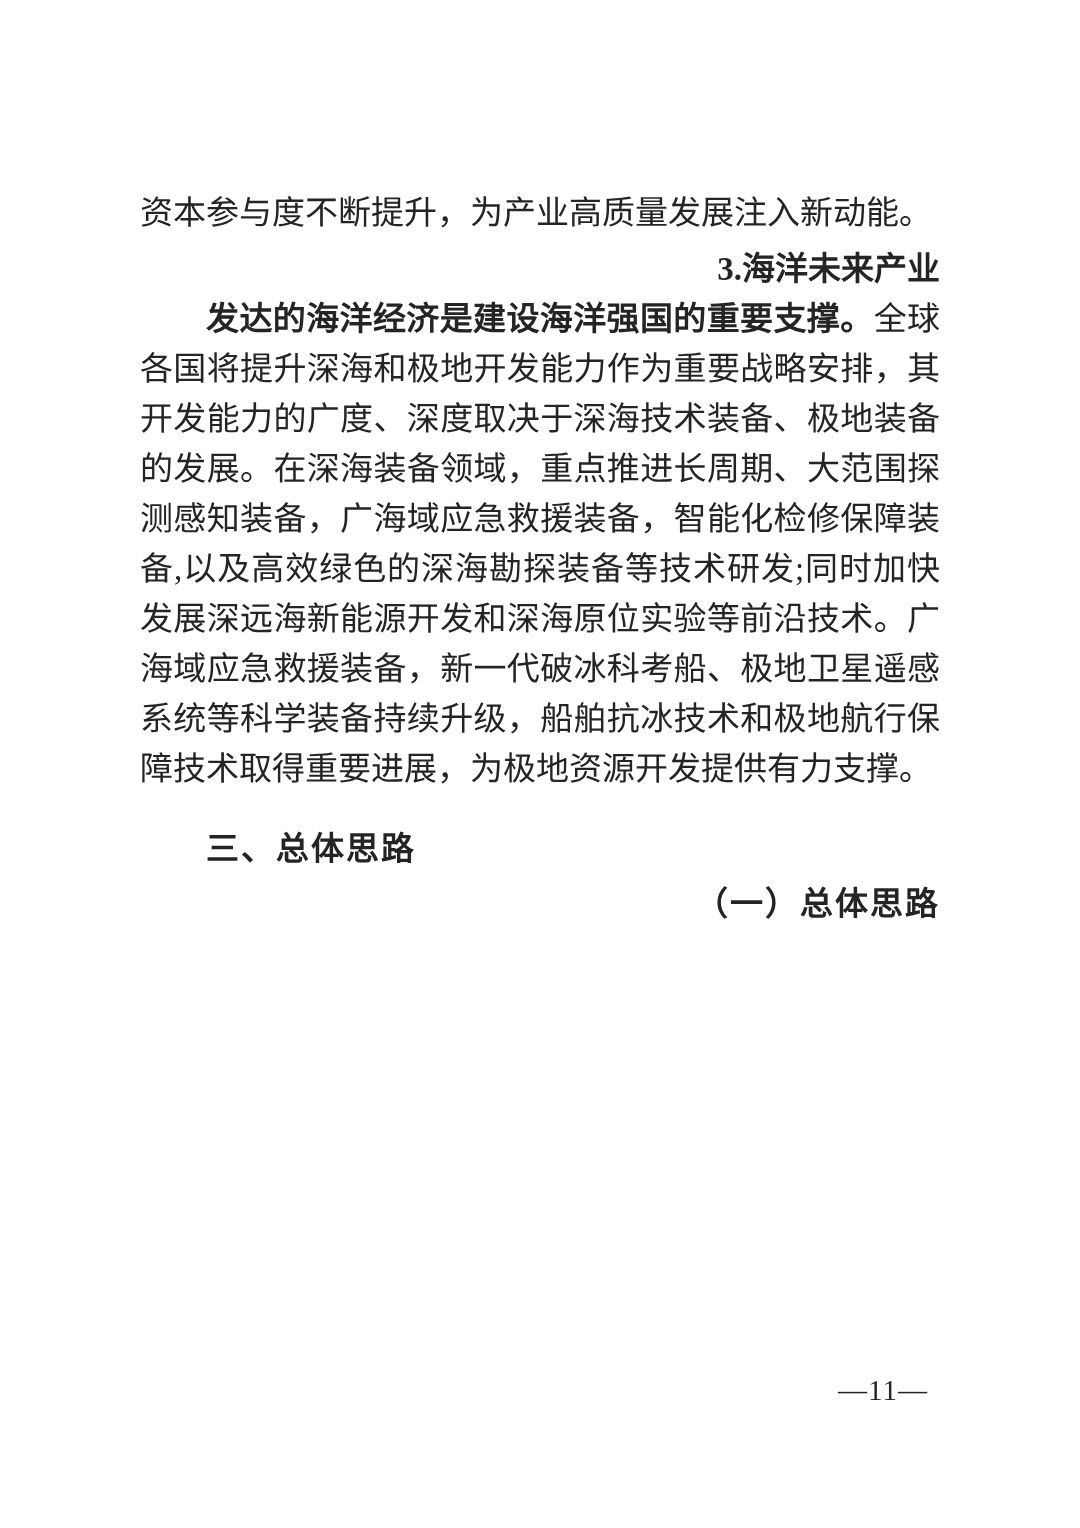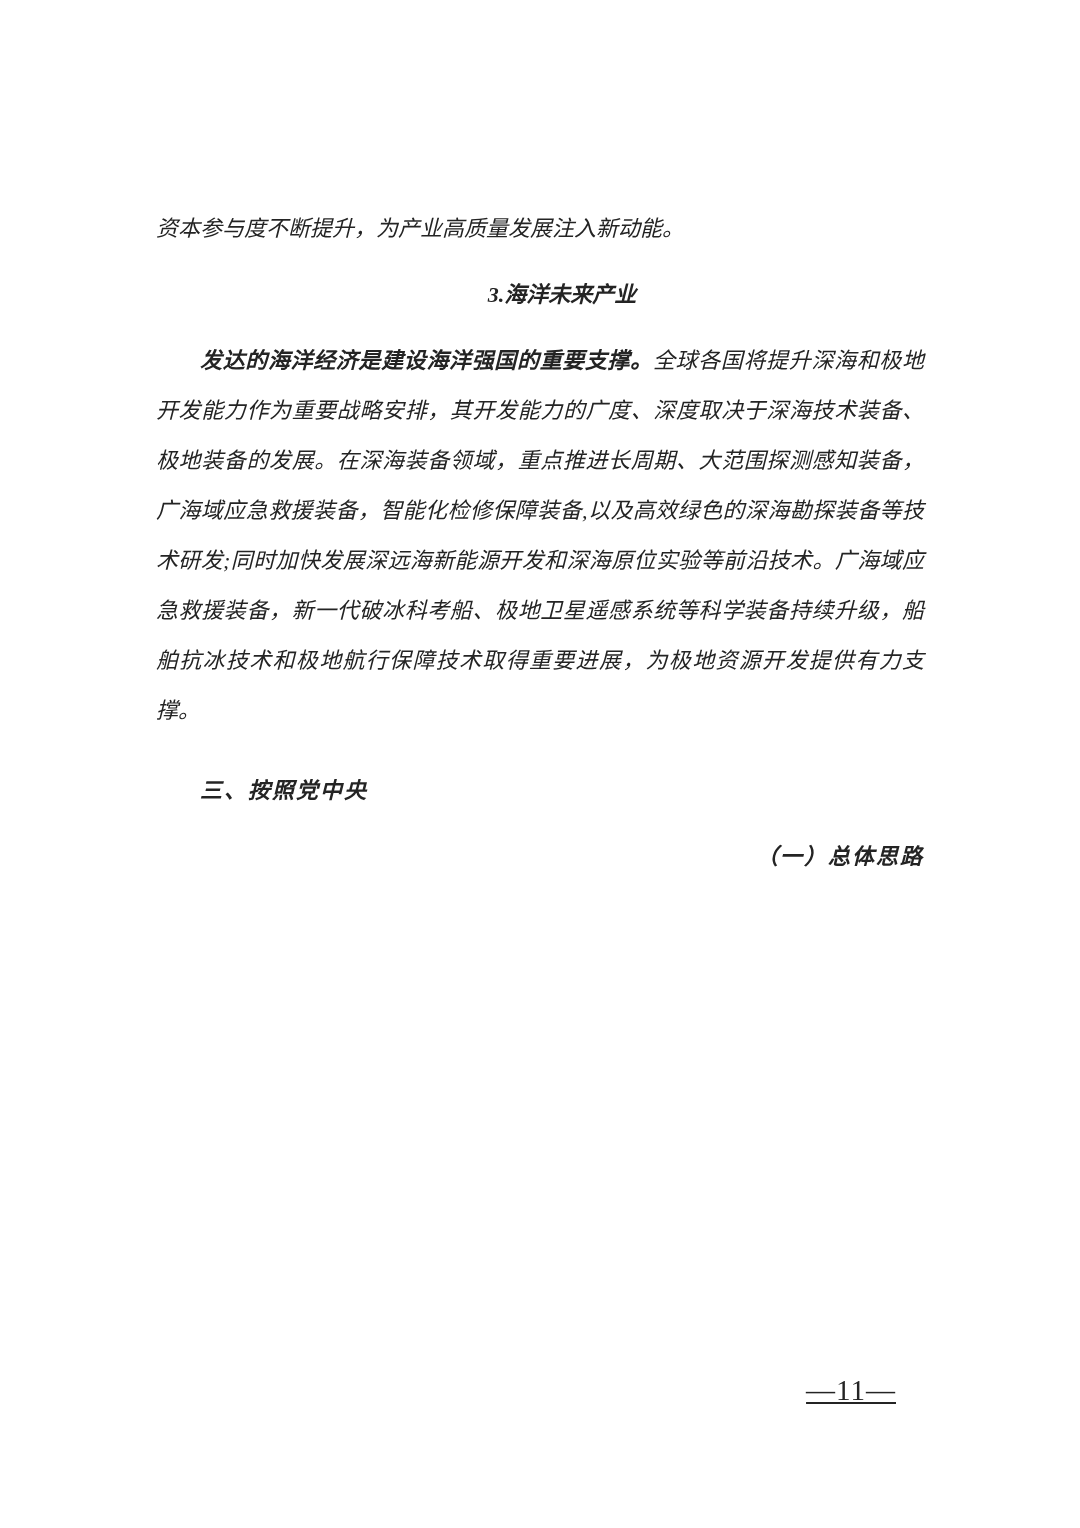--- a/index.html
+++ b/index.html
@@ -19,36 +19,35 @@
   .content {
     position: absolute;
     left: 140px;
     top: 188px;
     width: 800px;
     font-size: 29px;
     line-height: 50px;
     text-align: justify;
   }
   .content p, .content h2, .content h3, .content h4 {
-    margin: 16px;
+    margin: 0;
     padding: 0;
-    font-size: 22px;
+    font-size: 33px;
     line-height: 50px;
-    font-style: italic;
   }
   
   .para-continuation {
     text-indent: 0;
   }
   
   .subnum-heading {
     margin-top: 6px !important;
     font-weight: bold;
     text-indent: 2em;
-    text-align: center;
+    text-align: right;
   }
   .para-indent {
     text-indent: 2em;
   }
   .lead-bold {
     font-weight: bold;
   }
   
   .chapter-heading {
     margin-top: 30px !important;
@@ -65,41 +64,40 @@
     text-indent: 2em;
     text-align: right;
     letter-spacing: 2px;
   }
   .body-paragraph {
     margin-top: 5px !important;
   }
   .page-number {
     position: absolute;
     top: 1372px;
-    right: 184px;
+    right: 152px;
     font-size: 29px;
     line-height: 36px;
     color: #242424;
     letter-spacing: 1px;
-    text-decoration: underline;
   }
 </style>
 </head>
 <body>
 
 <div class="page">
   <div class="content">
 
     <p class="para-continuation">资本参与度不断提升，为产业高质量发展注入新动能。</p>
 
     <h4 class="subnum-heading">3.海洋未来产业</h4>
 
     <p class="para-indent"><span class="lead-bold">发达的海洋经济是建设海洋强国的重要支撑。</span><span>全球各国将提升深海和极地开发能力作为重要战略安排，其开发能力的广度、深度取决于深海技术装备、极地装备的发展。在深海装备领域，重点推进长周期、大范围探测感知装备，广海域应急救援装备，智能化检修保障装备,以及高效绿色的深海勘探装备等技术研发;同时加快发展深远海新能源开发和深海原位实验等前沿技术。广海域应急救援装备，新一代破冰科考船、极地卫星遥感系统等科学装备持续升级，船舶抗冰技术和极地航行保障技术取得重要进展，为极地资源开发提供有力支撑。</span></p>
 
-    <h2 class="chapter-heading">三、按照党中央</h2>
+    <h2 class="chapter-heading">三、总体思路</h2>
 
     <h3 class="subsection-heading">（一）总体思路</h3>
 
 
   </div>
 
   <div class="page-number">—11—</div>
 </div>
 
 </body></html>

